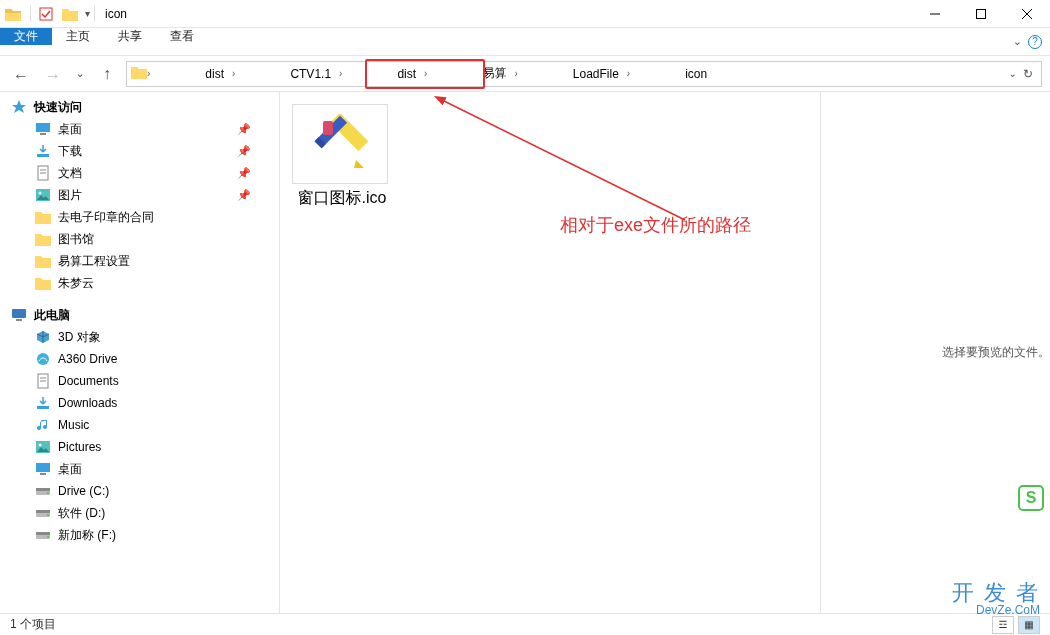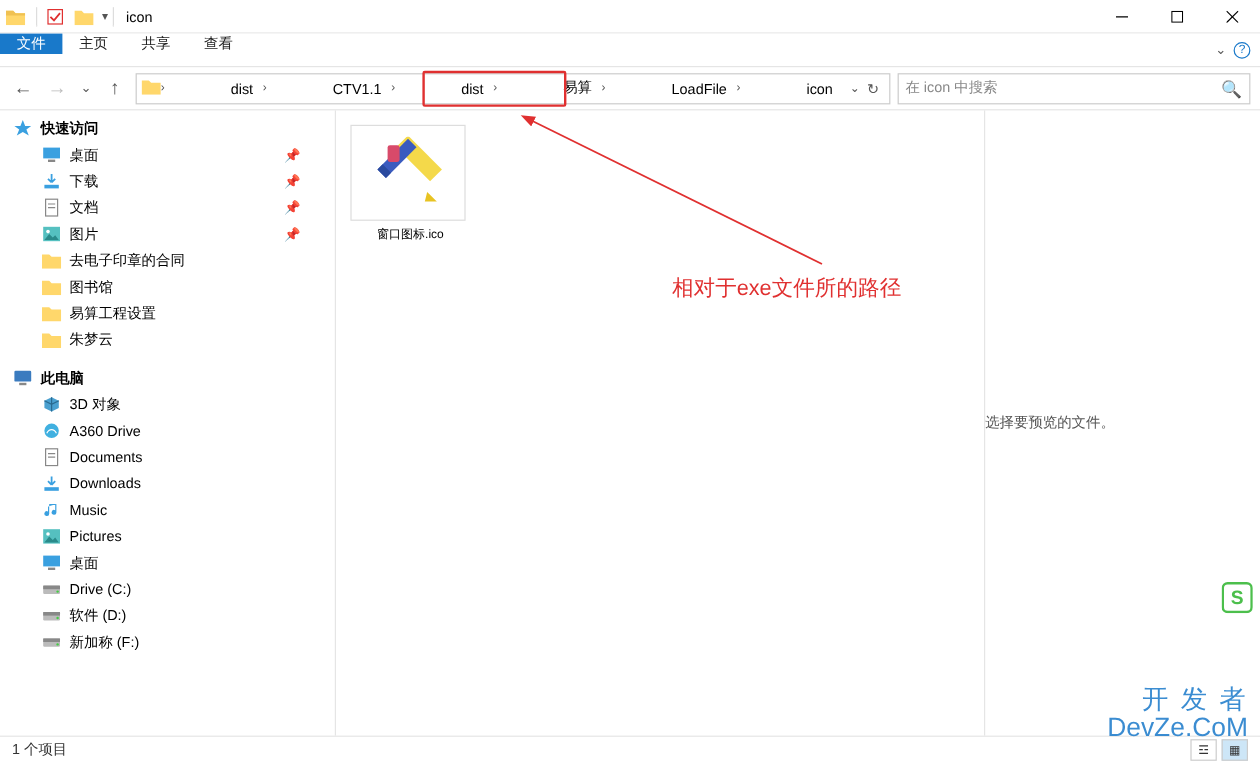--- a/index.html
+++ b/index.html
@@ -42,35 +42,35 @@
   .tree-item { display: flex; align-items: center; height: 22px; padding-left: 20px; font-size: 12px; gap:6px; }
   .tree-item.header { padding-left: 10px; font-weight: bold; }
   .tree-item.indent1 { padding-left: 34px; }
   .tree-item .tico { width:18px; height:18px; display:flex; align-items:center; justify-content:center; flex-shrink:0; }
   .tree-item .pin { margin-left:auto; margin-right:28px; color:#888; font-size:11px; }
   .tree-gap { height: 10px; }
 
   .content { flex: 1; padding: 12px; position: relative; display:flex; }
   .file-item { width: 100px; text-align: center; }
   .file-thumb { width: 96px; height: 80px; border: 1px solid #ddd; display:flex; align-items:center; justify-content:center; margin-bottom:4px; background:#fff; }
-  .file-label { font-size: 10px; word-break: break-all; }
-
-  .preview { width: 230px; border-left: 1px solid #e5e5e5; display:flex; align-items:center; justify-content:flex-start; color:#555; font-size:12px; }
+  .file-label { font-size: 16px; word-break: break-all; }
+
+  .preview { width: 230px; border-left: 1px solid #e5e5e5; display:flex; align-items:center; justify-content:flex-end; color:#555; font-size:12px;padding-left:38px; }
 
   
   .statusbar { height: 22px; border-top: 1px solid #e5e5e5; display:flex; align-items:center; padding:0 10px; font-size:12px; color:#333; position:relative; }
   .statusbar .view-btn { width:22px; height:18px; border:1px solid #ccc; margin-left:4px; display:flex; align-items:center; justify-content:center; font-size:10px; }
   .statusbar .right { margin-left:auto; display:flex; align-items:center; }
 
   
   .annotation { position:absolute; color:#e03030; font-size:18px; pointer-events:none; }
   .arrow-svg { position:absolute; pointer-events:none; }
 
   .watermark { position:absolute; right:10px; bottom:18px; color:#1979ca; opacity:.85; font-size:22px; line-height:1.05; text-align:right; font-family: "Segoe UI", sans-serif; letter-spacing:2px; }
-  .watermark .line2 { letter-spacing:0; font-size:22px; }
+  .watermark .line2 { letter-spacing:0; font-size:12px; }
 
   .sogou { position:absolute; right:6px; top:485px; width:26px;height:26px; }
 
 </style>
 </head>
 <body>
 
 <div class="titlebar">
   <span class="folder-ico">
     <svg width="16" height="14" viewBox="0 0 16 14">
@@ -149,24 +149,20 @@
     <span class="crumb">icon</span>
     <span class="end"></span>
     <span class="addr-actions">
       <span style="font-size:10px;">⌄</span>
       <span>↻</span>
     </span>
 
     <div class="highlight-box" style="left:238px; top:-3px; width:120px; height:30px;"></div>
   </div>
 
-  <div class="searchbox">
-    <span>在 icon 中搜索</span>
-    <span class="sicon">🔍</span>
-  </div>
 </div>
 
 <div class="main">
 
   <div class="sidebar">
     <div class="tree-item header">
       <span class="tico">
         <svg width="16" height="16" viewBox="0 0 16 16">
             <path d="M8 1l2 5h5l-4 3 2 5-5-3-5 3 2-5-4-3h5z" fill="#3aa0e0"></path>
           </svg>
@@ -386,21 +382,21 @@
 </div>
 
 <svg class="arrow-svg" style="left:430px; top:90px;" width="280" height="150">
   <defs>
       <marker id="ah" markerWidth="10" markerHeight="10" refX="2" refY="3" orient="auto">
         <path d="M0,0 L0,6 L8,3 z" fill="#e03030"></path>
       </marker>
     </defs>
   <line x1="255" y1="130" x2="12" y2="10" stroke="#e03030" stroke-width="1.5" marker-end="url(#ah)"></line>
 </svg>
-<div class="annotation" style="left:560px; top:228px;">相对于exe文件所的路径</div>
+<div class="annotation" style="left:560px; top:213px;">相对于exe文件所的路径</div>
 
 <div class="watermark">
   <div>开 发 者</div>
   <div class="line2">DevZe.CoM</div>
 </div>
 
 <div class="sogou">
   <svg width="26" height="26" viewBox="0 0 26 26">
       <rect x="1" y="1" width="24" height="24" rx="4" fill="#fff" stroke="#4cbf4c" stroke-width="2"></rect>
       <text x="13" y="18" text-anchor="middle" font-size="16" fill="#4cbf4c" font-weight="bold">S</text>

